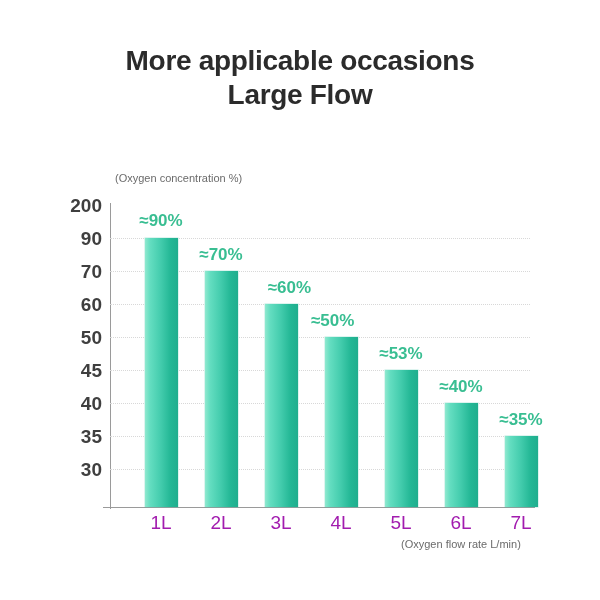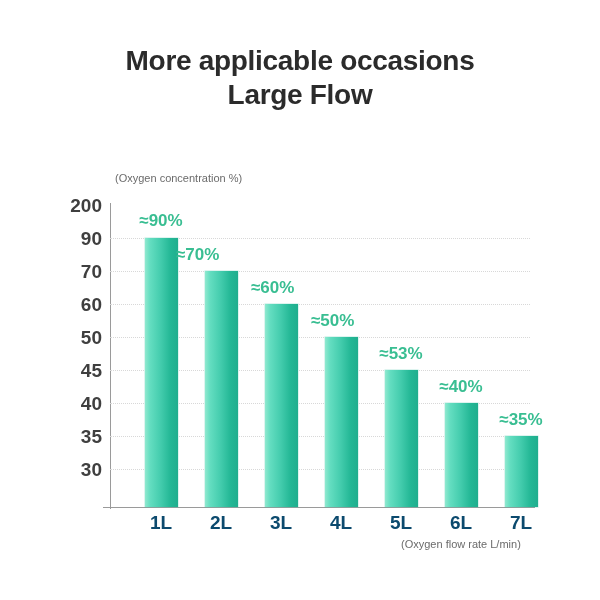--- a/index.html
+++ b/index.html
@@ -124,22 +124,22 @@
     line-height: 17px;
   }
 
   
   .x-tick {
     position: absolute;
     top: 512px;
     width: 60px;
     text-align: center;
     font-size: 19px;
-    font-weight: bold;
-    color: #0c4a6e;
+    font-weight: normal;
+    color: #a21caf;
     line-height: 22px;
   }
 
   #x-axis-caption {
     position: absolute;
     left: 401px;
     top: 538px;
     font-size: 11px;
     color: #6b6b6b;
     white-space: nowrap;
@@ -188,22 +188,22 @@
       <div class="y-tick" style="top: 262px;">70</div>
       <div class="y-tick" style="top: 295px;">60</div>
       <div class="y-tick" style="top: 328px;">50</div>
       <div class="y-tick" style="top: 361px;">45</div>
       <div class="y-tick" style="top: 394px;">40</div>
       <div class="y-tick" style="top: 427px;">35</div>
       <div class="y-tick" style="top: 460px;">30</div>
     </div>
   <div id="bar-labels">
       <div class="bar-label" style="left: 131px; width: 60px; text-align: center; top: 212px;">≈90%</div>
-      <div class="bar-label" style="left: 176px; width: 60px; text-align: left; top: 246px;">≈70%</div>
-      <div class="bar-label" style="left: 251px; width: 60px; text-align: left; top: 279px;">≈60%</div>
+      <div class="bar-label" style="left: 191px; width: 60px; text-align: center; top: 246px;">≈70%</div>
+      <div class="bar-label" style="left: 251px; width: 60px; text-align: right; top: 279px;">≈60%</div>
       <div class="bar-label" style="left: 311px; width: 60px; text-align: left; top: 312px;">≈50%</div>
       <div class="bar-label" style="left: 371px; width: 60px; text-align: center; top: 345px;">≈53%</div>
       <div class="bar-label" style="left: 431px; width: 60px; text-align: center; top: 378px;">≈40%</div>
       <div class="bar-label" style="left: 491px; width: 60px; text-align: center; top: 411px;">≈35%</div>
     </div>
   <div id="x-ticks">
       <div class="x-tick" style="left: 131px;">1L</div>
       <div class="x-tick" style="left: 191px;">2L</div>
       <div class="x-tick" style="left: 251px;">3L</div>
       <div class="x-tick" style="left: 311px;">4L</div>

